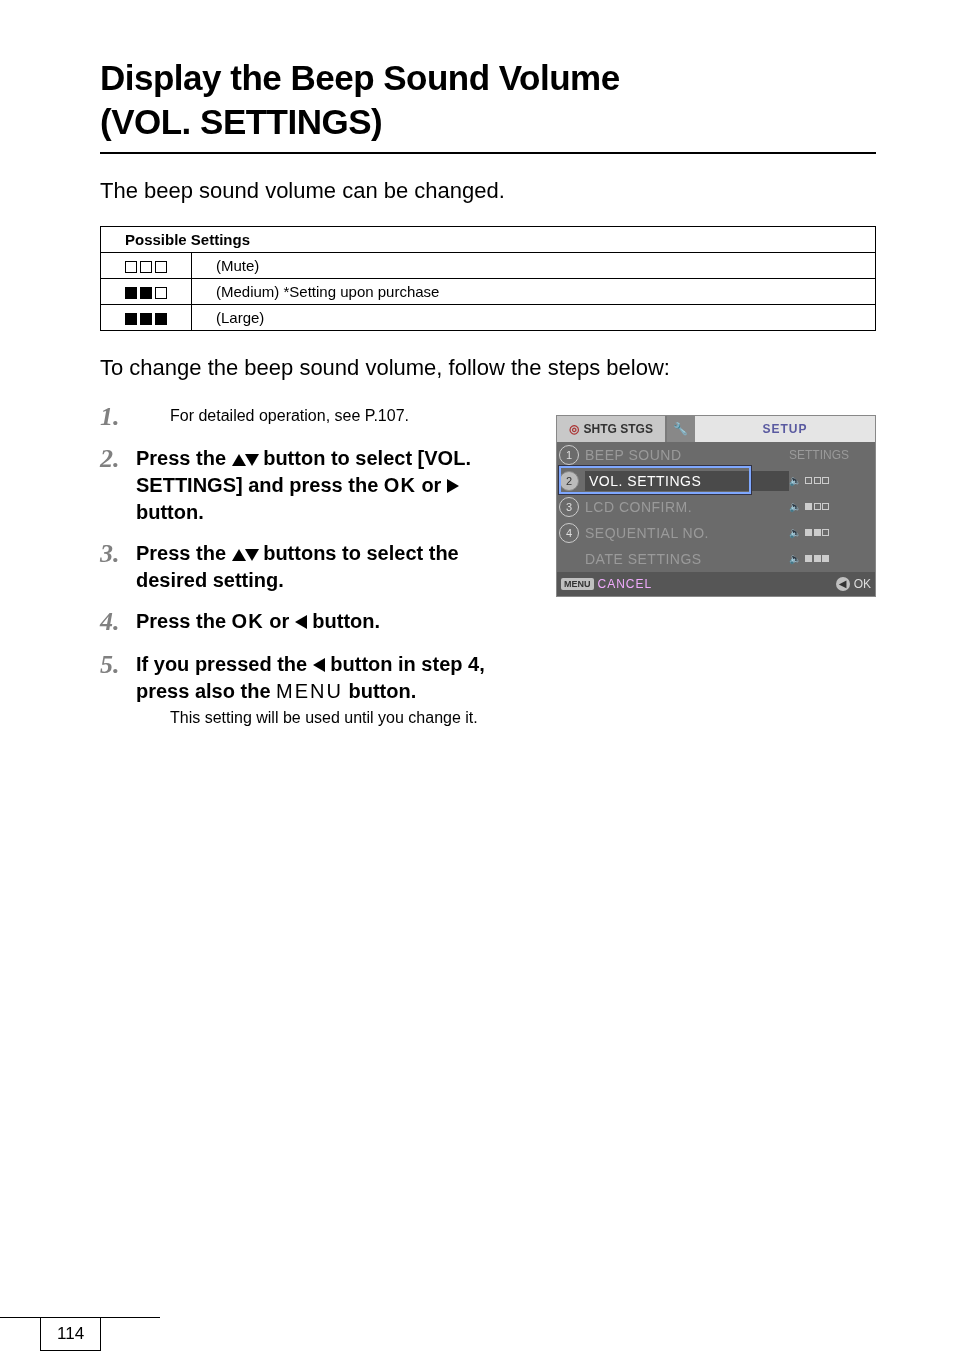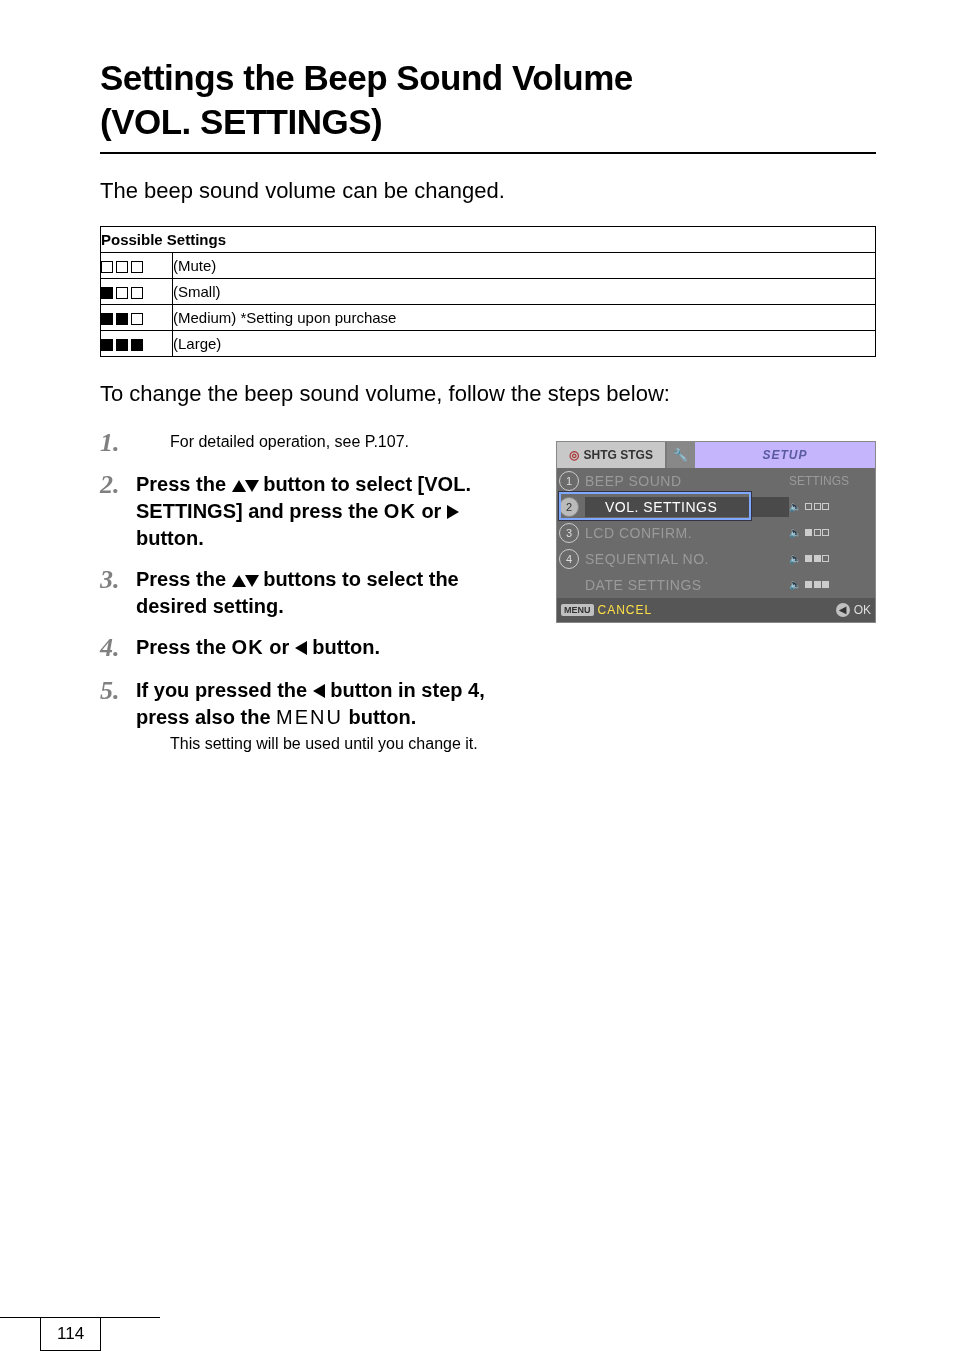--- a/index.html
+++ b/index.html
@@ -33,21 +33,21 @@
   }
   .settings-table {
     border-collapse: collapse;
     width: 100%;
     font-size: 15px;
     margin-bottom: 24px;
   }
   .settings-table th,
   .settings-table td {
     border: 1px solid #000;
-    padding: 4px 0;
+    padding: 4px 24px;
     text-align: left;
     vertical-align: middle;
   }
   .settings-table th {
     font-weight: bold;
     background: #fff;
   }
   .icon-cell { width: 72px; }
   .vol-bars {
     display: inline-flex;
@@ -164,24 +164,23 @@
     border-right: 2px solid #7a7a7a;
   }
   .lcd-tab.wrench {
     width: 28px;
     background: #888;
     color: #333;
   }
   .lcd-tab.setup {
     flex: 1;
     color: #5a5aa0;
-    background: #c4b5fd;
+    background: #e5e5e5;
     font-weight: bold;
     letter-spacing: 1px;
-    font-style: italic;
   }
   .lcd-body {
     padding: 0;
   }
   .lcd-row {
     display: flex;
     align-items: center;
     height: 26px;
     padding: 0 6px 0 2px;
   }
@@ -216,21 +215,21 @@
   .lcd-row .val {
     width: 80px;
     display: flex;
     align-items: center;
     gap: 4px;
     font-size: 12px;
     color: #ccc;
   }
   .lcd-row.dim .label { color: #9a9a9a; }
   .lcd-row.dim .val   { color: #9a9a9a; }
-  .lcd-row.selected .label { color: #fff; background:#4a4a4a; padding:2px 20px;}
+  .lcd-row.selected .label { color: #fff; background:#4a4a4a; padding:2px 4px;}
 
   .sel-box {
     position: absolute;
     border: 2px solid #7fa8ff;
     pointer-events: none;
     box-shadow: 0 0 0 1px #334;
   }
   .lcd-bars {
     display: inline-flex;
     gap: 1.5px;
@@ -250,21 +249,21 @@
     padding: 0 4px;
   }
   .lcd-footer .pill {
     background: #c0c0c0;
     color: #333;
     font-size: 9px;
     font-weight: bold;
     padding: 1px 3px;
     border-radius: 2px;
   }
-  .lcd-footer .cancel { color: #fde047; letter-spacing: 1px; margin-right: auto;}
+  .lcd-footer .cancel { color: #f0abfc; letter-spacing: 1px; margin-right: auto;}
   .lcd-footer .okcirc {
     width: 14px; height: 14px; border-radius: 50%;
     background: #c0c0c0; color: #333;
     display: flex; align-items: center; justify-content: center;
     font-size: 10px;
   }
   .lcd-footer .ok { color: #ddd; font-size: 12px; }
 
   .footer-area{
     position:absolute;
@@ -291,49 +290,41 @@
     width:954px;
   }
 </style>
 </head>
 <body>
 
 <div class="page-wrap">
 <div class="page">
 
   <h1 class="title">
-    <span>Settings the Beep Sound Volume</span><br>
+    <span>Display the Beep Sound Volume</span><br>
     <span>(VOL. SETTINGS)</span>
   </h1>
   <hr class="title-rule">
 
   <p class="body-text">The beep sound volume can be changed.</p>
 
   <table class="settings-table">
     <thead>
       <tr>
         <th colspan="2">Possible Settings</th>
       </tr>
     </thead>
     <tbody id="settings-body">
           <tr>
             <td class="icon-cell"><span class="vol-bars">
                 <span class="vol-box"></span>
                 <span class="vol-box"></span>
                 <span class="vol-box"></span>
               </span></td>
             <td>(Mute)</td>
-          </tr>
-          <tr>
-            <td class="icon-cell"><span class="vol-bars">
-                <span class="vol-box filled"></span>
-                <span class="vol-box"></span>
-                <span class="vol-box"></span>
-              </span></td>
-            <td>(Small)</td>
           </tr>
           <tr>
             <td class="icon-cell"><span class="vol-bars">
                 <span class="vol-box filled"></span>
                 <span class="vol-box filled"></span>
                 <span class="vol-box"></span>
               </span></td>
             <td>(Medium)  *Setting upon purchase</td>
           </tr>
           <tr>

